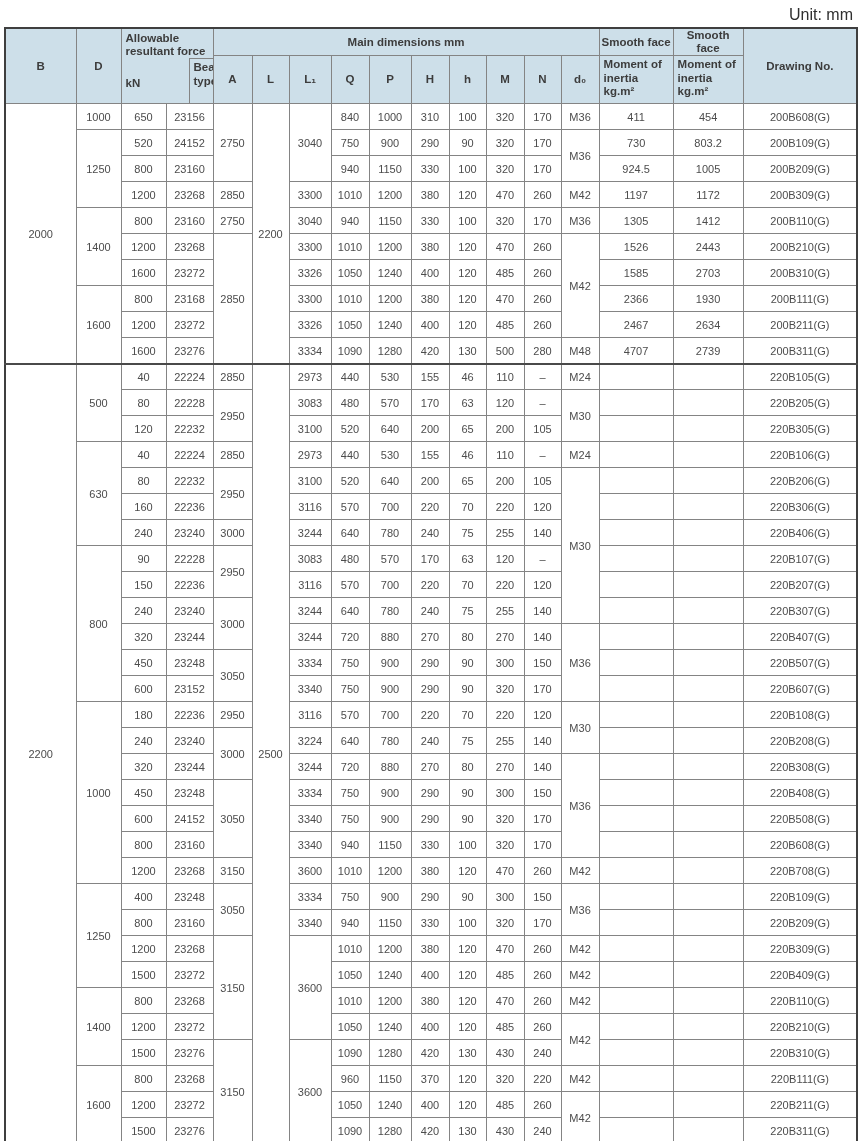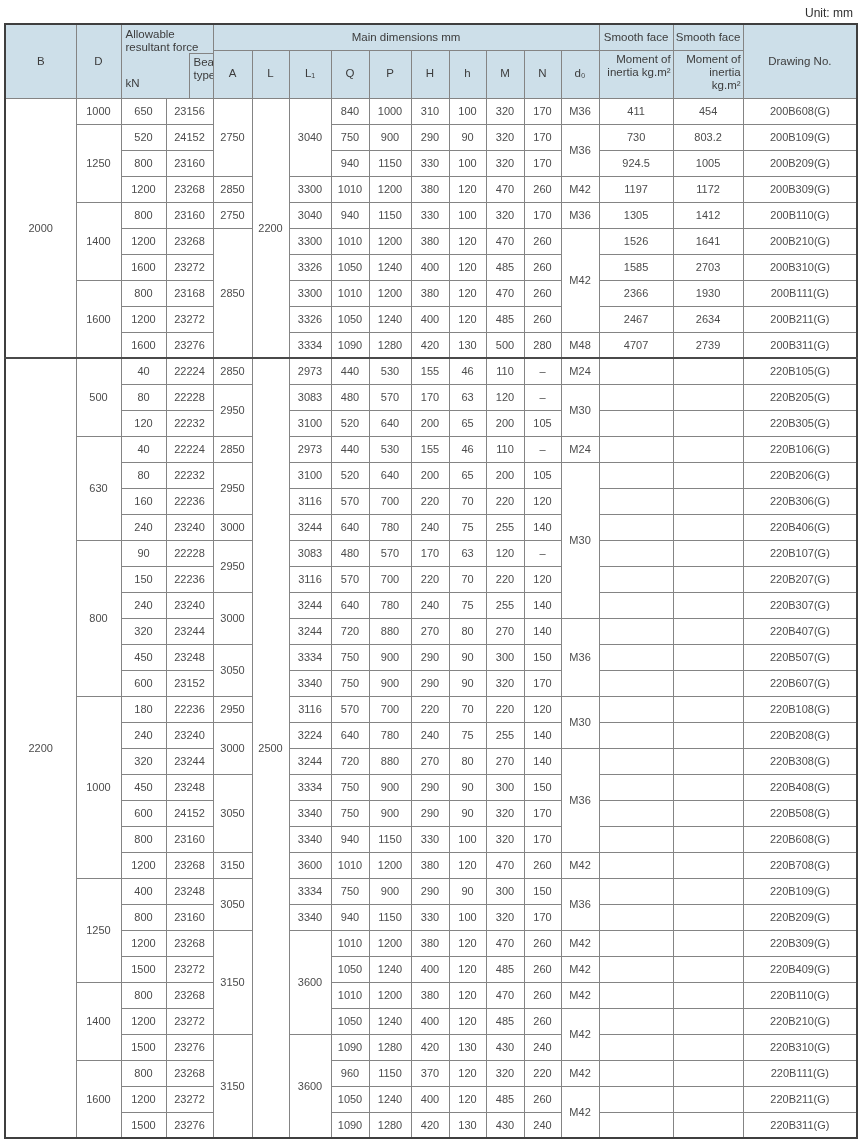--- a/index.html
+++ b/index.html
@@ -1,33 +1,33 @@
 <!DOCTYPE html>
 <html><head>
 <meta charset="utf-8">
 <style>
   html,body{margin:0;padding:0;background:#ffffff;font-family:"Liberation Sans",sans-serif;}
   .page{width:860px;padding:4px 3px 4px 4px;box-sizing:border-box;}
-  .unit{text-align:right;font-size:12px;color:#2f2f2f;padding:2px 4px 3px 0;}
+  .unit{text-align:right;font-size:16px;color:#2f2f2f;padding:2px 4px 3px 0;}
   table{border-collapse:collapse;table-layout:fixed;width:852px;border:2px solid #3f3f3f;}
   th,td{border:1px solid #848484;text-align:center;vertical-align:middle;overflow:hidden;
         padding:0 1px;box-sizing:border-box;}
-  th{background:#cddfe9;color:#3c3c3c;font-weight:normal;font-size:11.5px;line-height:1.15;}
+  th{background:#cddfe9;color:#3c3c3c;font-weight:bold;font-size:11.5px;line-height:1.15;}
   td{font-size:11px;color:#4c4c4c;height:25px;}
   tr.body-row{height:26px;}
   tr.hr1{height:26px;}
   tr.hr2{height:48px;}
   tr.section-start td{border-top:2px solid #4a4a4a;}
   .arf{position:relative;text-align:left;vertical-align:top;padding:0;}
   .arf-label{padding:3px 3px 0 4px;}
-  .arf-kn{position:absolute;left:4px;bottom:7px;}
+  .arf-kn{position:absolute;left:4px;bottom:13px;}
   .arf-bearing{position:absolute;right:0;bottom:0;width:24px;height:45px;
     border-left:1px solid #848484;border-top:1px solid #848484;
     padding:2px 0 0 4px;box-sizing:border-box;text-align:left;}
-  .moment{text-align:right;vertical-align:top;padding:2px 2px 0 4px;}
+  .moment{text-align:left;vertical-align:top;padding:2px 2px 0 4px;}
 </style>
 </head>
 <body>
 
 <div class="page">
   <div class="unit">Unit: mm</div>
 
   <table>
     <colgroup>
       <col style="width:71px">
@@ -164,21 +164,21 @@
           <td rowspan="5">2850</td>
           <td>3300</td>
           <td>1010</td>
           <td>1200</td>
           <td>380</td>
           <td>120</td>
           <td>470</td>
           <td>260</td>
           <td rowspan="4">M42</td>
           <td>1526</td>
-          <td>1641</td>
+          <td>2443</td>
           <td>200B210(G)</td>
         </tr>
         <tr class="body-row">
           <td>1600</td>
           <td>23272</td>
           <td>3326</td>
           <td>1050</td>
           <td>1240</td>
           <td>400</td>
           <td>120</td>

